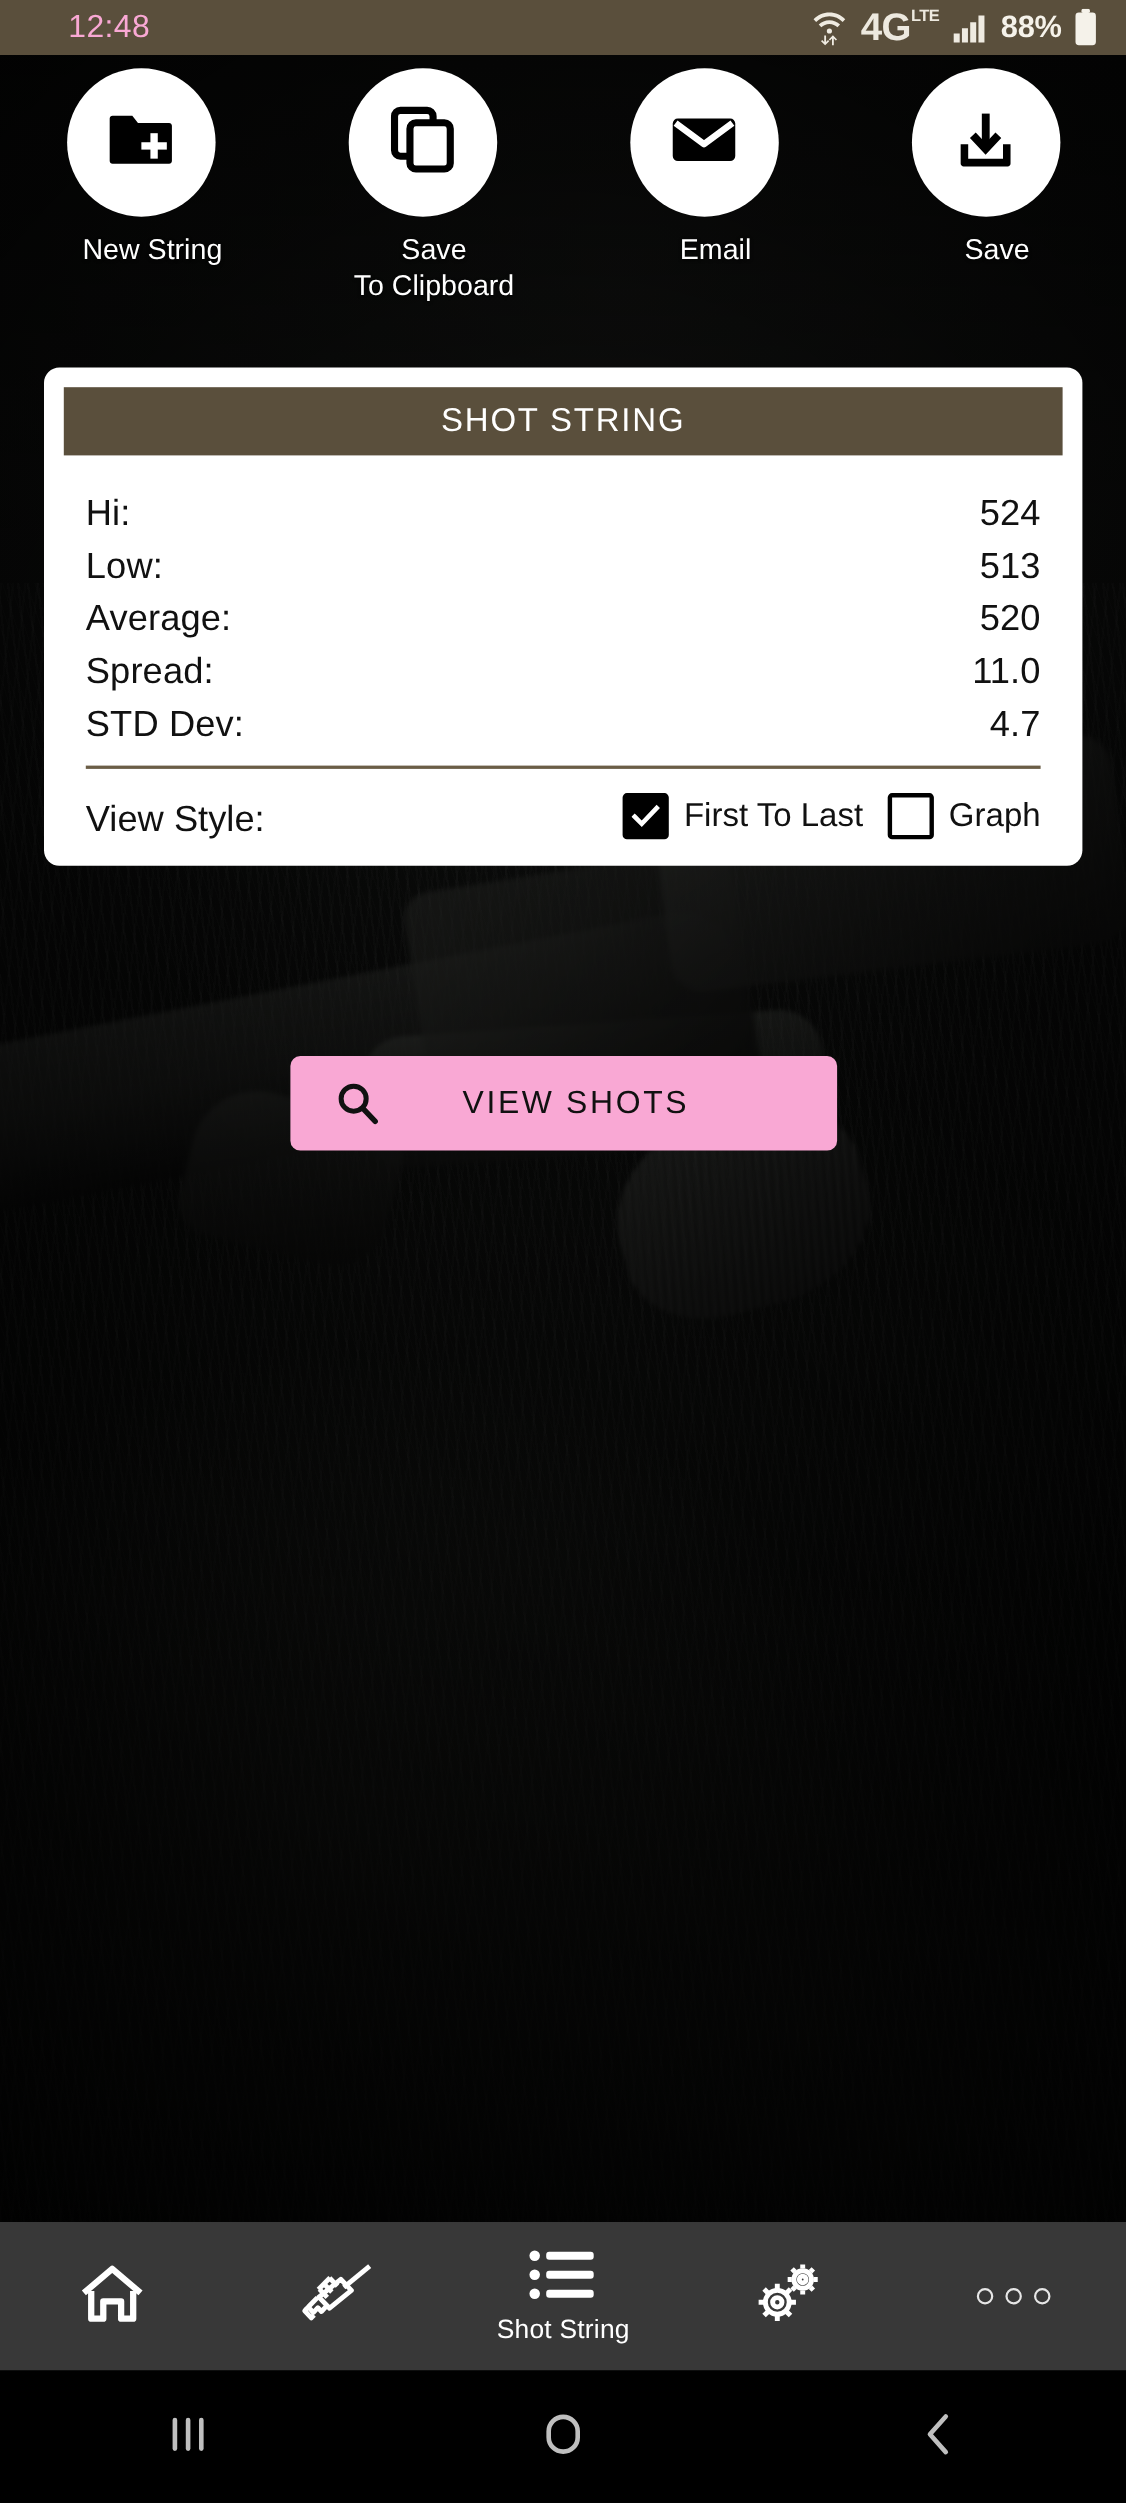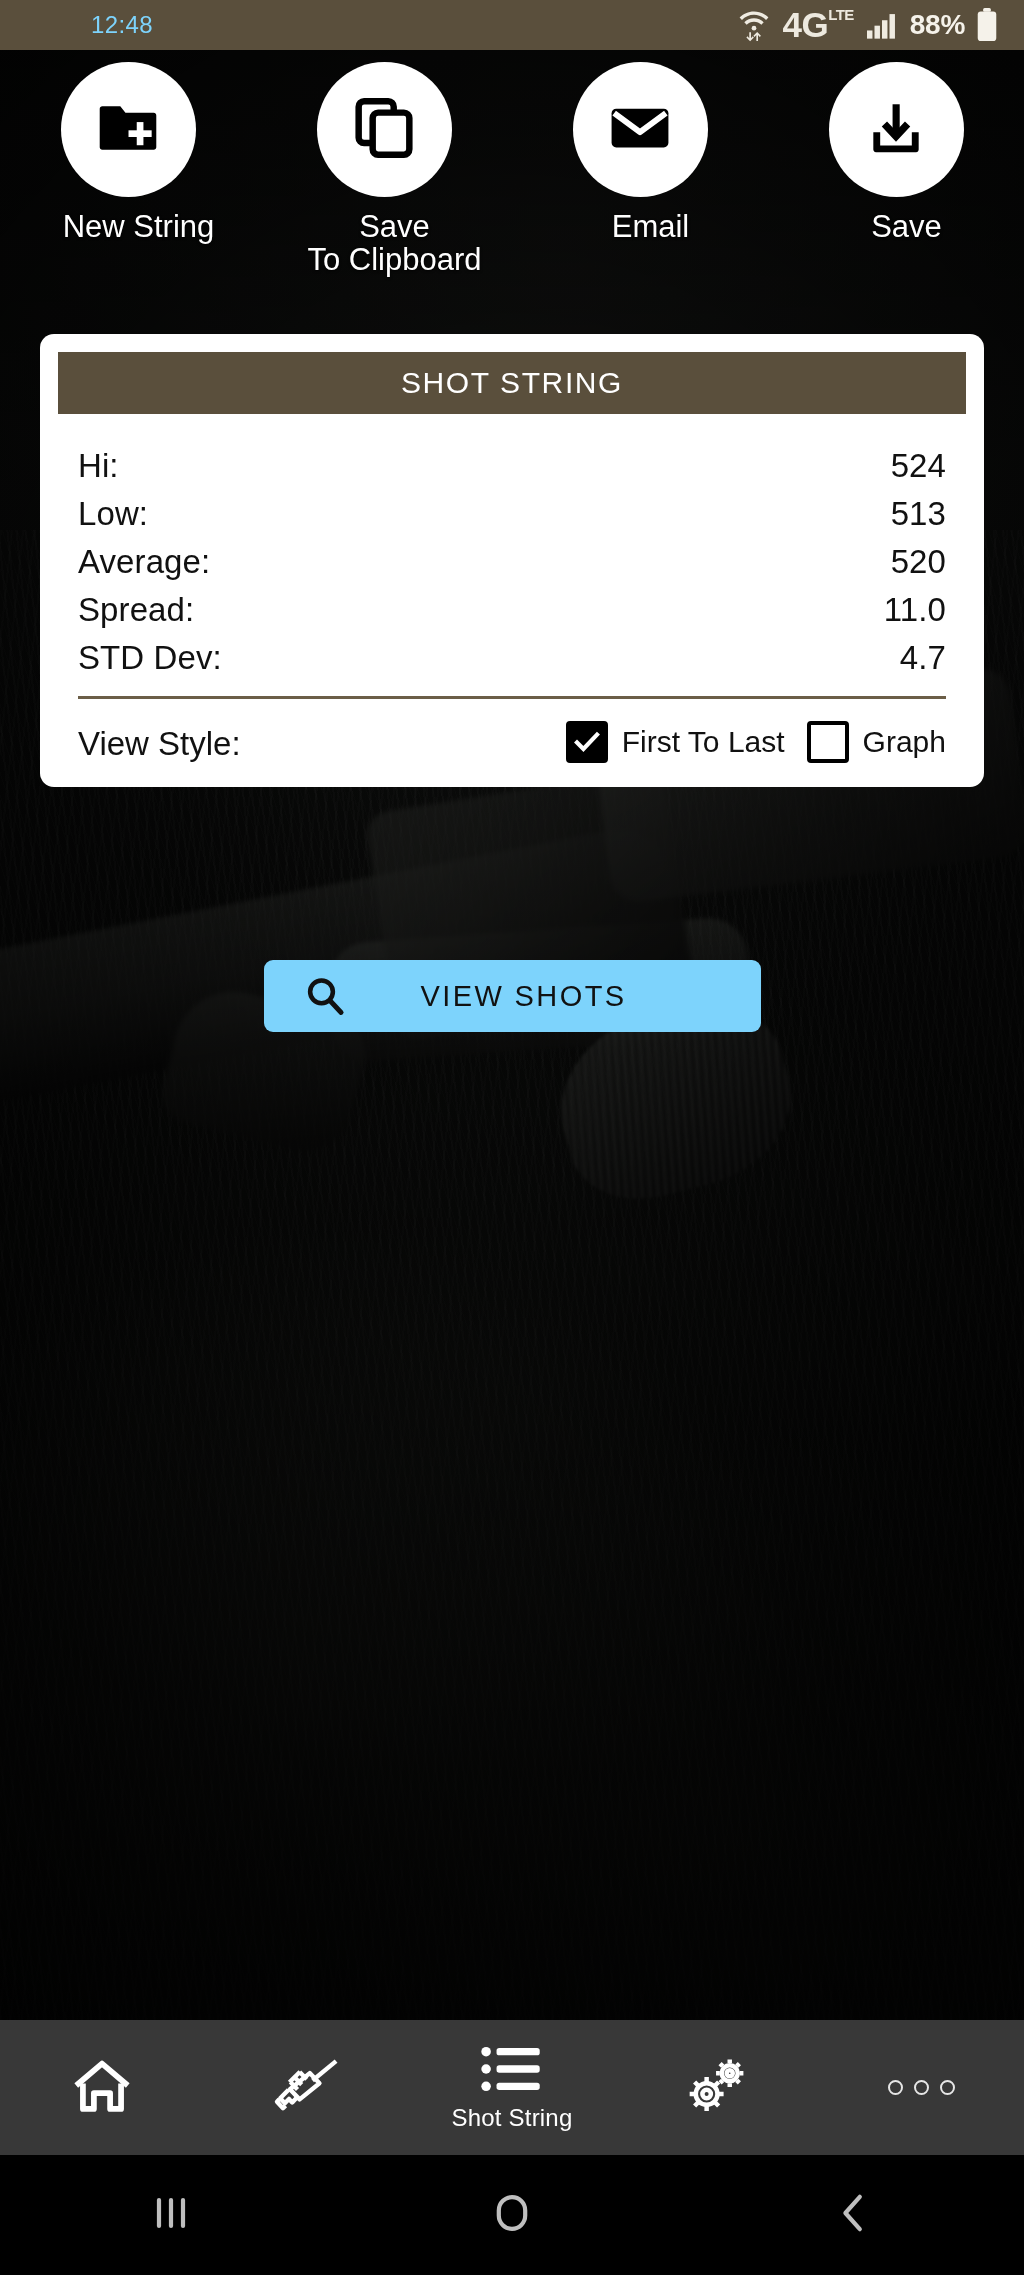--- a/index.html
+++ b/index.html
@@ -92,21 +92,21 @@
   }
 
   
   #statusbar {
     position:absolute; left:0; top:0; width:1024px; height:50px;
     background:#5A4F3C;
     display:flex; align-items:center; justify-content:space-between;
     padding:0 26px 0 62px;
   }
   #statusbar .time {
-    color:#7dd3fc; font-size:24px; letter-spacing:.4px;margin-left:29px;
+    color:#f9a8d4; font-size:29px; letter-spacing:.4px;
   }
   #statusbar .icons { display:flex; align-items:center; gap:11px; }
   .sb-ico { display:block; }
   #statusbar .batt-pct {
     color:#F5F2EA; font-size:28px; font-weight:bold; letter-spacing:-.3px;
   }
   .net-label {
     color:#EDE9DF; font-size:17px; font-weight:bold; letter-spacing:-.5px;
     font-family:"Liberation Sans", sans-serif;
   }
@@ -120,21 +120,21 @@
     flex:1;
     display:flex; flex-direction:column; align-items:center;
   }
   .action .circle {
     width:135px; height:135px; border-radius:50%;
     background:#FFFFFF;
     display:flex; align-items:center; justify-content:center;
   }
   .action .label {
     margin-top:13px;
-    color:#FFFFFF; font-size:31px; line-height:33px; text-align:center;
+    color:#FFFFFF; font-size:26px; line-height:33px; text-align:center;
     text-shadow:0 1px 3px rgba(0,0,0,.85);
     margin-left:21px;
   }
 
   
   #card {
     position:absolute; left:40px; top:334px; width:944px;
     background:#FFFFFF;
     border-radius:14px;
     padding:18px 18px 22px 18px;
@@ -168,22 +168,22 @@
   .chk {
     width:42px; height:42px; border:4px solid #000; border-radius:4px;
     display:flex; align-items:center; justify-content:center;
     background:#fff;
   }
   .chk.checked { background:#000; }
   .vs-opt .ctext { font-size:30px; color:#111; }
 
   
   #viewshots {
-    position:absolute; left:264px; top:960px; width:497px; height:72px;
-    background:#7dd3fc; border-radius:9px;
+    position:absolute; left:264px; top:960px; width:497px; height:86px;
+    background:#f9a8d4; border-radius:9px;
     display:flex; align-items:center;
   }
   #viewshots .mag { margin-left:40px; display:flex; }
   #viewshots .vs-text {
     flex:1; text-align:center; padding-right:60px;
     font-size:29px; letter-spacing:2.4px; color:#111;
   }
 
   
   #appnav {

